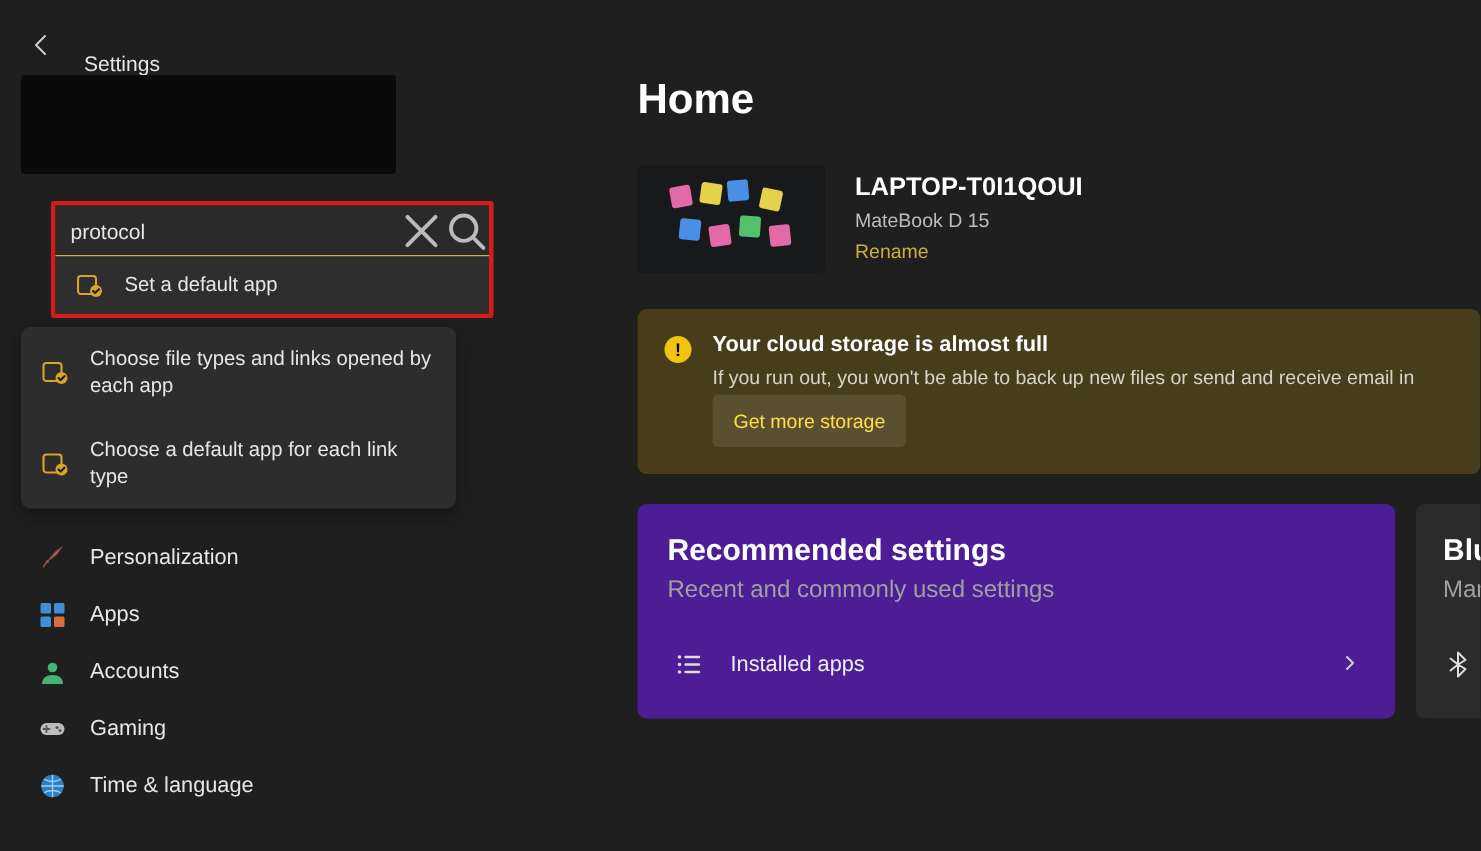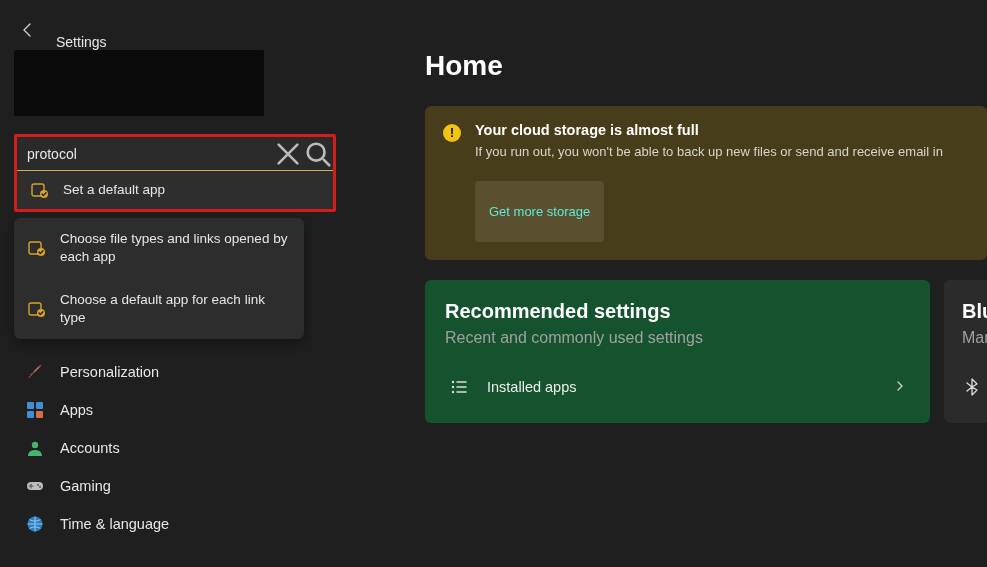--- a/index.html
+++ b/index.html
@@ -5,21 +5,21 @@
 * { margin:0; padding:0; box-sizing:border-box; font-family:"Segoe UI",Arial,sans-serif; }
 body { background:#1f1f1f; color:#e6e6e6; width:987px; height:567px; overflow:hidden; position:relative; }
 
 .topbar { display:flex; align-items:center; padding:10px 20px; gap:20px; }
 .back-icon { width:16px; height:16px; display:flex; align-items:center; justify-content:center; color:#ccc; cursor:pointer; }
 .top-title { font-size:14px; color:#e6e6e6;margin-top:24px; }
 
 .left-col { position:absolute; left:14px; top:50px; width:280px; }
 .profile-ph { width:250px; height:66px; background:#0a0a0a; border-radius:2px; }
 
-.search-wrap { margin-top:18px; position:relative; border:3px solid #d31c1c; border-radius:2px; padding:0; width:322px; }
+.search-wrap { margin-top:18px; position:relative; border:3px solid #d31c1c; border-radius:2px; padding:0; width:295px;margin-left:20px; }
 .search-box { background:#2a2a2a; position:relative; }
 .search-input-row { display:flex; align-items:center; height:34px; border-bottom:1px solid #ccb14a; }
 .search-input { flex:1; background:transparent; border:none; color:#e6e6e6; font-size:14px; padding:0 10px; outline:none; }
 .search-input::placeholder { color:#aaa; }
 .sx-btn { width:30px; height:30px; display:flex; align-items:center; justify-content:center; color:#bbb; cursor:pointer; font-size:13px; }
 .search-result-first { display:flex; align-items:center; padding:10px 10px 10px 14px; gap:14px; background:#2e2e2e; cursor:pointer; }
 
 .search-panel { margin-top:6px; background:#2d2d2d; border-radius:6px; width:290px; box-shadow:0 4px 12px rgba(0,0,0,0.4); }
 .sr-item { display:flex; align-items:center; padding:12px 14px; gap:14px; cursor:pointer; }
 .sr-icon { width:18px; height:18px; flex-shrink:0; display:flex; align-items:center; justify-content:center; }
@@ -35,24 +35,24 @@
 .device-row { display:flex; align-items:center; gap:20px; margin-top:28px; }
 .device-thumb { width:125px; height:72px; background:#18191b; border-radius:4px; position:relative; }
 .device-name { font-size:17px; font-weight:600; color:#fff; }
 .device-model { font-size:13px; color:#bdbdbd; margin-top:4px; }
 .rename-link { font-size:13px; color:#cfae3c; margin-top:6px; display:inline-block; cursor:pointer; }
 
 .alert-card { margin-top:24px; background:#473d1a; border-radius:6px; padding:16px 18px 18px; display:flex; gap:14px; align-items:flex-start; }
 .alert-ic { width:18px; height:18px; background:#f1c40f; border-radius:50%; color:#000; font-weight:700; font-size:12px; display:flex; align-items:center; justify-content:center; flex-shrink:0; margin-top:2px; }
 .alert-title { font-size:14.5px; font-weight:600; color:#fff; }
 .alert-text { font-size:13px; color:#d8d5c8; margin-top:6px; }
-.alert-btn { display:inline-block; margin-top:22px; background:#5a5030; color:#5eead4; font-size:13px; padding:23px 14px; border-radius:4px; cursor:pointer; border:none; }
+.alert-btn { display:inline-block; margin-top:4px; background:#5a5030; color:#fde047; font-size:13px; padding:10px 14px; border-radius:4px; cursor:pointer; border:none; }
 
 .cards-row { display:flex; gap:14px; margin-top:20px; }
-.card { background:#14532d; border-radius:6px; flex:0 0 505px; padding:20px 20px 8px; }
+.card { background:#4c1d95; border-radius:6px; flex:0 0 505px; padding:20px 20px 8px; }
 .card-title { font-size:20px; font-weight:600; color:#fff; }
 .card-sub { font-size:16px; color:#a0a0a0; margin-top:6px; margin-bottom:12px; }
 .li-row { display:flex; align-items:center; padding:18px 4px; gap:18px; cursor:pointer; }
 .li-icon { width:20px; height:20px; display:flex; align-items:center; justify-content:center; color:#ddd; }
 .li-label { flex:1; font-size:14.5px; color:#eee; }
 .li-chev { color:#ccc; font-size:14px; }
 
 .card2 { background:#2b2b2b; border-radius:6px; flex:0 0 80px; padding:20px 0 8px 18px; overflow:hidden; }
 
 .icon-default svg,.sb-icon svg,.li-icon svg,.sr-icon svg { width:18px; height:18px; }
@@ -175,20 +175,39 @@
           </svg>
       </span>
       <span class="sb-label">Time &amp; language</span>
     </div>
   </div>
 </div>
 
 <div class="main">
   <div class="page-title">Home</div>
 
+  <div class="device-row">
+    <div class="device-thumb">
+      <div class="stickies">
+        <div class="sticky" style="left:22px;top:14px;background:#e26aa8;--r:-10deg"></div>
+        <div class="sticky" style="left:42px;top:12px;background:#e6d14a;--r:8deg"></div>
+        <div class="sticky" style="left:60px;top:10px;background:#4a8fe6;--r:-5deg"></div>
+        <div class="sticky" style="left:82px;top:16px;background:#e6d14a;--r:12deg"></div>
+        <div class="sticky" style="left:28px;top:36px;background:#4a8fe6;--r:6deg"></div>
+        <div class="sticky" style="left:48px;top:40px;background:#e26aa8;--r:-8deg"></div>
+        <div class="sticky" style="left:68px;top:34px;background:#55c06b;--r:4deg"></div>
+        <div class="sticky" style="left:88px;top:40px;background:#e26aa8;--r:-6deg"></div>
+      </div>
+    </div>
+    <div>
+      <div class="device-name">LAPTOP-T0I1QOUI</div>
+      <div class="device-model">MateBook D 15</div>
+      <span class="rename-link">Rename</span>
+    </div>
+  </div>
 
   <div class="alert-card">
     <div class="alert-ic">!</div>
     <div>
       <div class="alert-title">Your cloud storage is almost full</div>
       <div class="alert-text">If you run out, you won't be able to back up new files or send and receive email in</div>
       <button class="alert-btn">Get more storage</button>
     </div>
   </div>
 

